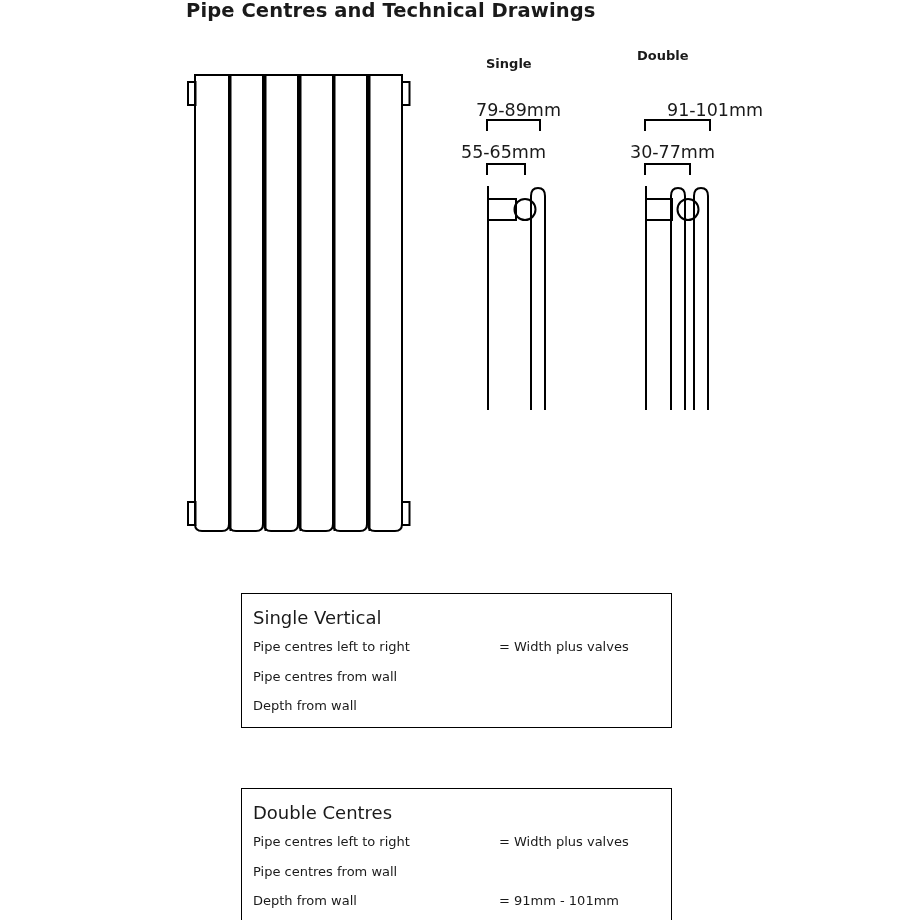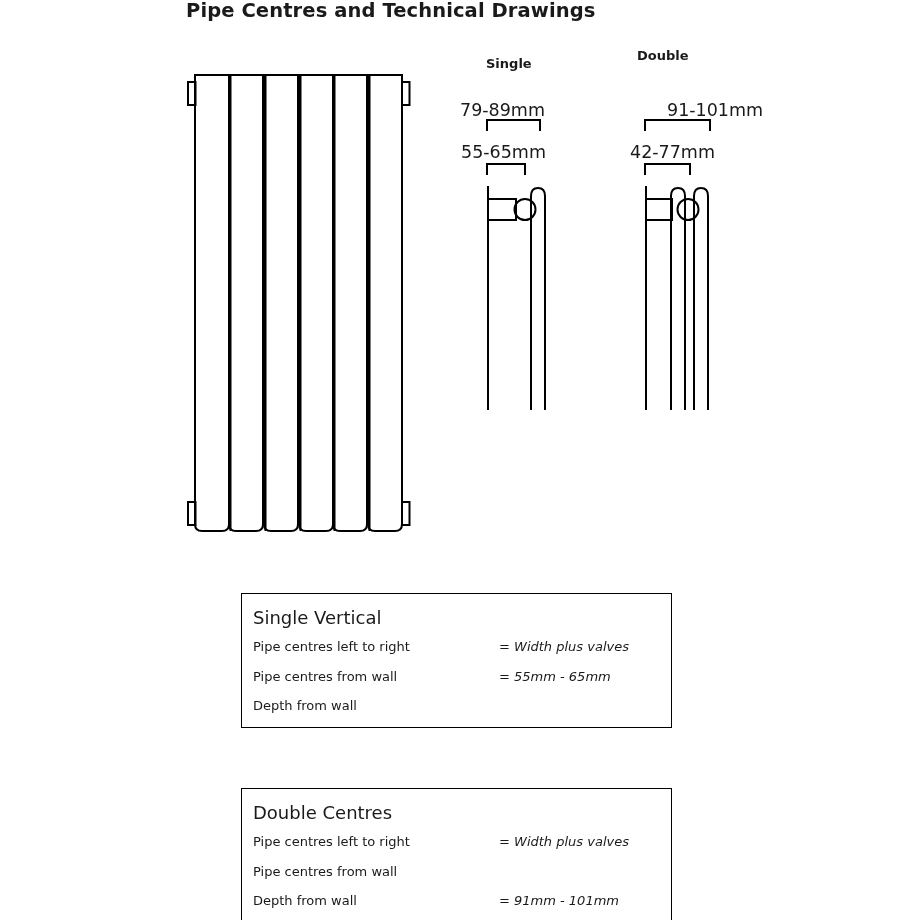--- a/index.html
+++ b/index.html
@@ -44,21 +44,21 @@
     white-space: nowrap;
   }
   #single-heading { left: 486px; top: 56px; }
   #double-heading { left: 637px; top: 48px; }
 
   .dim-label {
     position: absolute;
     font-size: 17.5px;
     white-space: nowrap;
   }
-  #single-depth-label   { left: 460px; top: 100px; text-align: center; }
+  #single-depth-label   { left: 476px; top: 100px; text-align: center; }
   #single-centres-label { left: 461px; top: 142px; }
   #double-depth-label   { left: 635px; top: 100px; margin-left: 32px; }
   #double-centres-label { left: 630px; top: 142px; }
 
   .info-box {
     position: absolute;
     box-sizing: border-box;
     border: 1.6px solid #000000;
     background: #ffffff;
     padding: 9px 28px 11px 11px;
@@ -71,21 +71,21 @@
     line-height: 29px;
     white-space: nowrap;
   }
   .info-row {
     display: flex;
     line-height: 29.5px;
     font-size: 13px;
     white-space: nowrap;
   }
   .info-row .lbl { width: 246px; flex: 0 0 246px; }
-  .info-row .val { flex: 1 1 auto; font-style: italic; }
+  .info-row .val { flex: 1 1 auto; }
 </style>
 </head>
 <body>
 
 <div class="page">
 
   <div id="page-title">Pipe Centres and Technical Drawings</div>
 
   <svg class="svg-layer" viewBox="0 0 920 920" width="920" height="920" xmlns="http://www.w3.org/2000/svg">
 
@@ -155,31 +155,30 @@
 
     </g>
   </svg>
 
   <div class="sec-head" id="single-heading">Single</div>
   <div class="sec-head" id="double-heading">Double</div>
 
   <div class="dim-label" id="single-depth-label">79-89mm</div>
   <div class="dim-label" id="single-centres-label">55-65mm</div>
   <div class="dim-label" id="double-depth-label">91-101mm</div>
-  <div class="dim-label" id="double-centres-label">42-77mm</div>
+  <div class="dim-label" id="double-centres-label">30-77mm</div>
 
   <div class="info-box" id="single-info-box">
     <div class="info-title">Single Vertical</div>
     <div class="info-row">
       <span class="lbl">Pipe centres left to right</span>
       <span class="val">= Width plus valves</span>
     </div>
     <div class="info-row">
       <span class="lbl">Pipe centres from wall</span>
-      <span class="val">= 55mm - 65mm</span>
     </div>
     <div class="info-row">
       <span class="lbl">Depth from wall</span>
     </div>
   </div>
 
   <div class="info-box" id="double-info-box">
     <div class="info-title">Double Centres</div>
     <div class="info-row">
       <span class="lbl">Pipe centres left to right</span>

